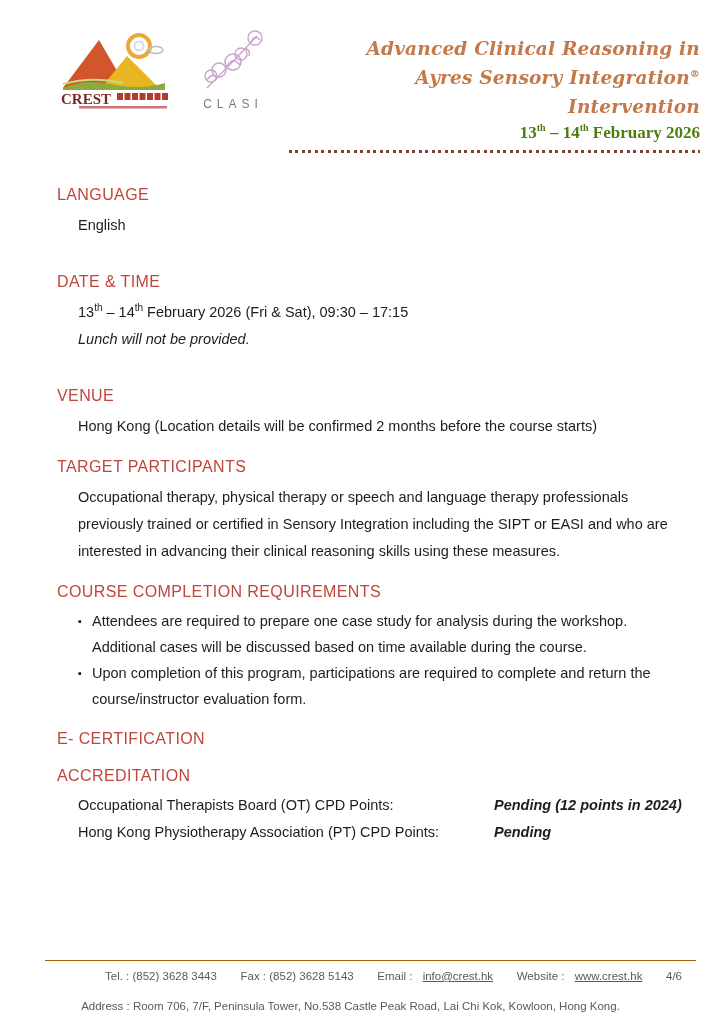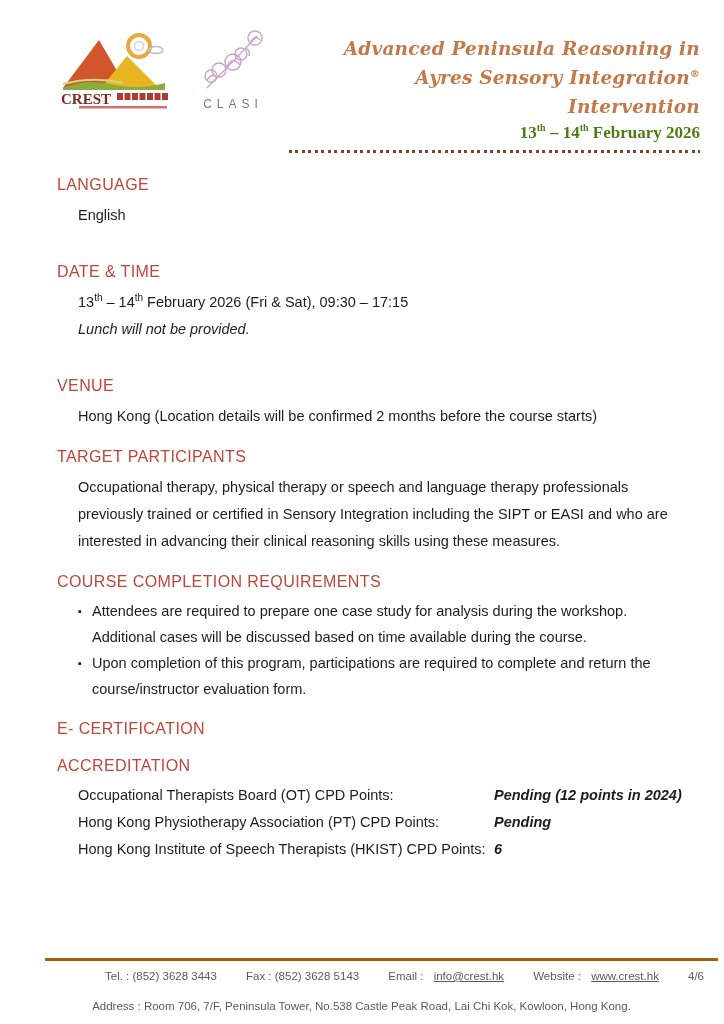--- a/index.html
+++ b/index.html
@@ -30,21 +30,21 @@
   }
   
   .content { padding:0 30px 0 57px; }
   .sec-heading {
     color:#c0463b; font-size:16px; font-weight:400; letter-spacing:0.4px;
     line-height:20px;
   }
   .indent { margin-left:21px; }
   .body-text { font-size:14.5px; line-height:27px; }
   .italic { font-style:italic; }
-  .m-h-lang { margin-top:22px; }
+  .m-h-lang { margin-top:32px; }
   .m-h { margin-top:33px; }
   .m-h-sm { margin-top:17px; }
   .m-b { margin-top:7px; }
   .para { max-width:600px; }
   .bullet-list { margin-left:21px; margin-top:6px; }
   .bullet-item { display:flex; font-size:14.5px; line-height:26px; max-width:612px; }
   .bullet-glyph { flex:0 0 14px; font-size:11px; line-height:26px; color:#1d1d1d; }
   .bullet-text { flex:1; }
   .ecert-para { font-size:14.5px; line-height:33px; max-width:625px; margin-top:8px; }
   .acc-rows { margin-left:21px; margin-top:6px; }
@@ -52,22 +52,22 @@
   .acc-value { font-style:italic; font-weight:600; }
   b { font-weight:bold; }
   
   .crest-text { font-family:"Liberation Serif", serif; font-weight:bold; }
   .clasi-text {
     font-family:"Liberation Sans", sans-serif; color:#7a7a7a;
     font-size:12px; letter-spacing:5px; text-align:center; margin-top:1px;
   }
   
   .footer {
-    position:absolute; left:45px; right:6px; bottom:10px;
-    border-top:3px solid #a16207; padding-top:7px;
+    position:absolute; left:45px; right:28px; bottom:10px;
+    border-top:1px solid #a16207; padding-top:7px;
     color:#5a5a5a; font-size:11.5px; line-height:16px;
   }
   .footer-row1 { display:flex; justify-content:space-between; align-items:baseline; padding:0 14px 0 60px; }
   .footer-link { color:#5a5a5a; text-decoration:underline; cursor:pointer;padding-left:7px; }
   .footer-row2 { text-align:center; margin-top:14px; padding-right:40px; }
 </style>
 </head>
 <body>
 
 <div class="page">
@@ -111,21 +111,21 @@
             <circle cx="22" cy="48" r="6"></circle>
             <path d="M18,52 q5,-8 10,-2"></path>
             <path d="M56,20 q6,2 4,8"></path>
           </g>
         </svg>
         <div class="clasi-text">CLASI</div>
       </div>
     </div>
 
     <div class="title-block">
-      <div class="title-script">Advanced Peninsula Reasoning in</div>
+      <div class="title-script">Advanced Clinical Reasoning in</div>
       <div class="title-script"><span>Ayres Sensory Integration</span><sup class="sup">®</sup><span> Intervention</span></div>
       <div class="title-date"><span>13</span><sup>th</sup><span> – 14</span><sup>th</sup><span> February 2026</span></div>
       <div class="dotted-line"></div>
     </div>
   </div>
 
   <div class="content">
 
     <div class="sec-heading m-h-lang">LANGUAGE</div>
     <div class="body-text indent m-b">English</div>
@@ -157,24 +157,20 @@
     <div class="sec-heading m-h-sm">ACCREDITATION</div>
     <div class="acc-rows">
       <div class="acc-row">
         <span>Occupational Therapists Board (OT) CPD Points:</span>
         <span class="acc-value">Pending (12 points in 2024)</span>
       </div>
       <div class="acc-row">
         <span>Hong Kong Physiotherapy Association (PT) CPD Points:</span>
         <span class="acc-value">Pending</span>
       </div>
-      <div class="acc-row">
-        <span>Hong Kong Institute of Speech Therapists (HKIST) CPD Points:</span>
-        <span class="acc-value">6</span>
-      </div>
     </div>
 
   </div>
 
   <div class="footer">
     <div class="footer-row1">
       <span><span>Tel. : </span><span>(852) 3628 3443</span></span>
       <span><span>Fax : </span><span>(852) 3628 5143</span></span>
       <span><span>Email : </span><span class="footer-link">info@crest.hk</span></span>
       <span><span>Website : </span><span class="footer-link">www.crest.hk</span></span>

